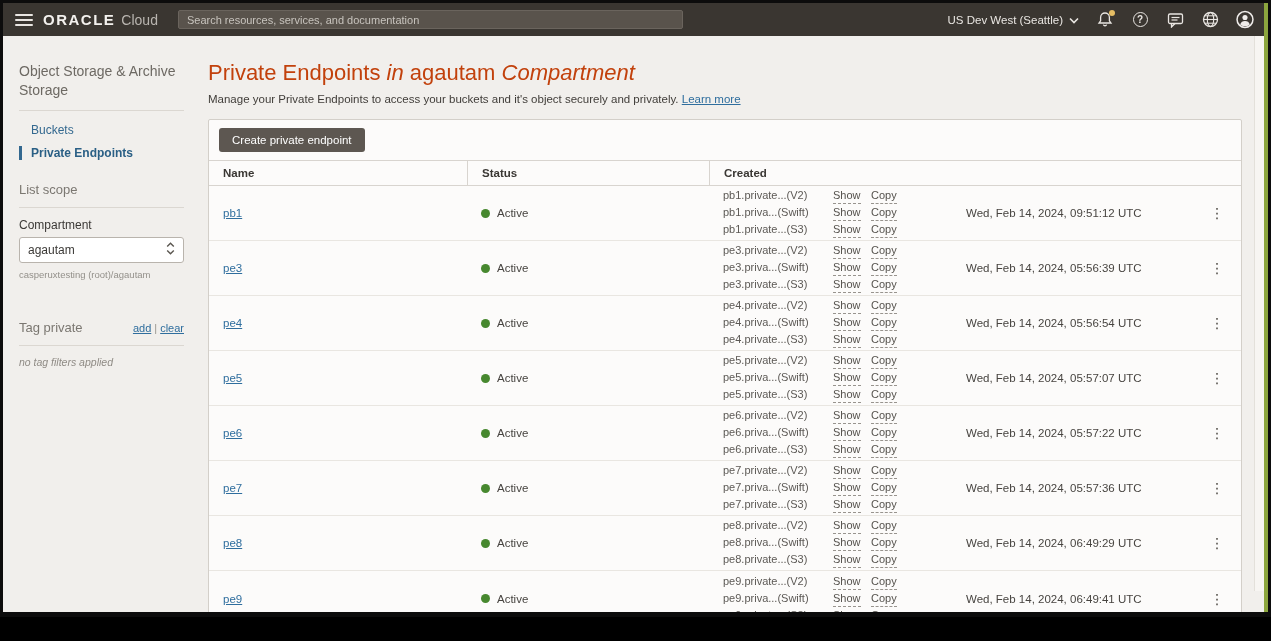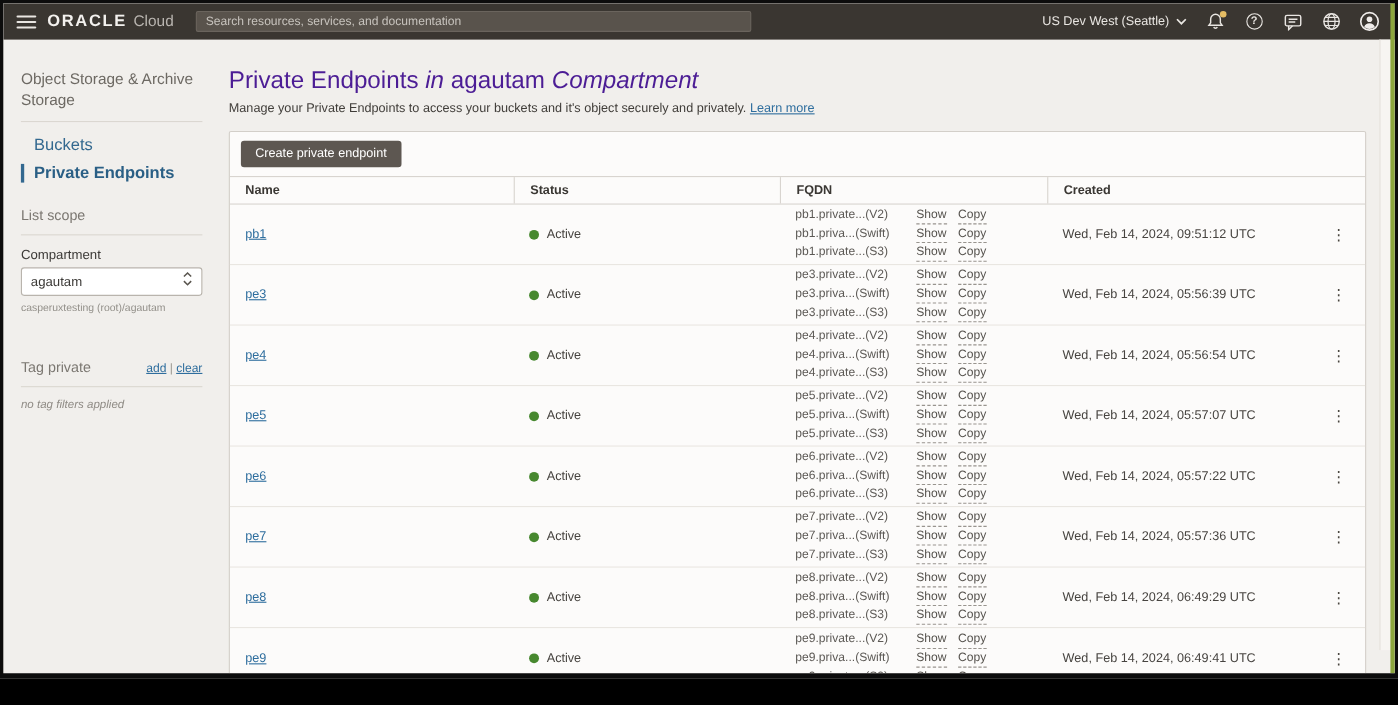--- a/index.html
+++ b/index.html
@@ -29,36 +29,36 @@
   .help-circle { width:15px; height:15px; border:1.5px solid #e9e6e2; border-radius:50%; color:#e9e6e2; font-size:10px; font-weight:700; display:flex; align-items:center; justify-content:center; }
 
   
   .page { flex:1 1 auto; display:flex; overflow:hidden; }
 
   
   .sidebar { width:197px; flex:0 0 auto; padding:26px 16px 0 16px; }
   .side-heading { color:#6d6963; font-size:14px; line-height:19px; font-weight:400; }
   .side-hr { border:none; border-top:1px solid #dbd7d1; margin:10px 0; }
   .side-nav { display:flex; flex-direction:column; gap:9px; margin:12px 0 22px 0; }
-  .side-link { color:#33688f; font-size:15px; text-decoration:none; padding-left:12px; cursor:pointer; }
+  .side-link { color:#33688f; font-size:12px; text-decoration:none; padding-left:12px; cursor:pointer; }
   .side-link.active { font-weight:700; color:#2a5f85; border-left:3px solid #33688f; padding-left:9px; }
   .scope-heading { color:#7b7771; font-size:13px; margin-top:6px; }
   .field-label { color:#3b3936; font-size:12px; margin:10px 0 5px 0; }
   .select { height:26px; background:#fff; border:1px solid #b9b4ad; border-radius:3px; display:flex; align-items:center; justify-content:space-between; padding:0 8px; cursor:pointer; }
   .select .val { font-size:12px; color:#3b3936; }
   .helper { color:#93908a; font-size:9.5px; margin-top:6px; }
   .tagrow { display:flex; align-items:baseline; justify-content:space-between; margin-top:34px; }
   .taglinks { font-size:11px; }
   .taglinks a { color:#2f6e9e; text-decoration:underline; cursor:pointer; }
   .taglinks .sep { color:#9a968f; margin:0 3px; text-decoration:none; }
   .tag-empty { color:#8f8b85; font-size:10.5px; font-style:italic; margin-top:10px; }
 
   
   .main { flex:1 1 auto; padding:24px 26px 0 8px; overflow:hidden; }
-  .page-title { font-size:22px; line-height:26px; font-weight:500; color:#4c1d95; }
+  .page-title { font-size:22px; line-height:26px; font-weight:500; color:#c2410c; }
   .page-title .it { font-style:italic; font-weight:400; }
   .subtitle { margin-top:7px; font-size:11.5px; color:#403d39; }
   .subtitle a { color:#2f6e9e; text-decoration:underline; cursor:pointer; }
   .panel { margin-top:14px; background:#fcfbfa; border:1px solid #d3cfc9; border-radius:2px; }
   .panel-toolbar { padding:8px 10px; }
   .btn-primary { background:#5d5751; color:#fff; border:none; border-radius:3px; font-size:11.5px; font-family:"Liberation Sans", sans-serif; padding:6px 13px; cursor:pointer; }
 
   .thead, .trow { display:grid; grid-template-columns:258px 242px 243px auto; }
   .thead { border-top:1px solid #d8d4cf; border-bottom:1px solid #d8d4cf; }
   .th { font-size:11.5px; font-weight:700; color:#3a3733; padding:6px 14px; }
@@ -192,21 +192,20 @@
         <a>Learn more</a>
       </p>
 
       <section class="panel">
         <div class="panel-toolbar">
           <button class="btn-primary">Create private endpoint</button>
         </div>
         <div class="thead">
           <div class="th">Name</div>
           <div class="th">Status</div>
-          <div class="th">FQDN</div>
           <div class="th">Created</div>
         </div>
         <div id="table-body">
   <div class="trow">
     <div class="td">
       <a class="name-link">pb1</a>
     </div>
     <div class="td status-cell">
       <span class="dot"></span>
       <span>Active</span>

